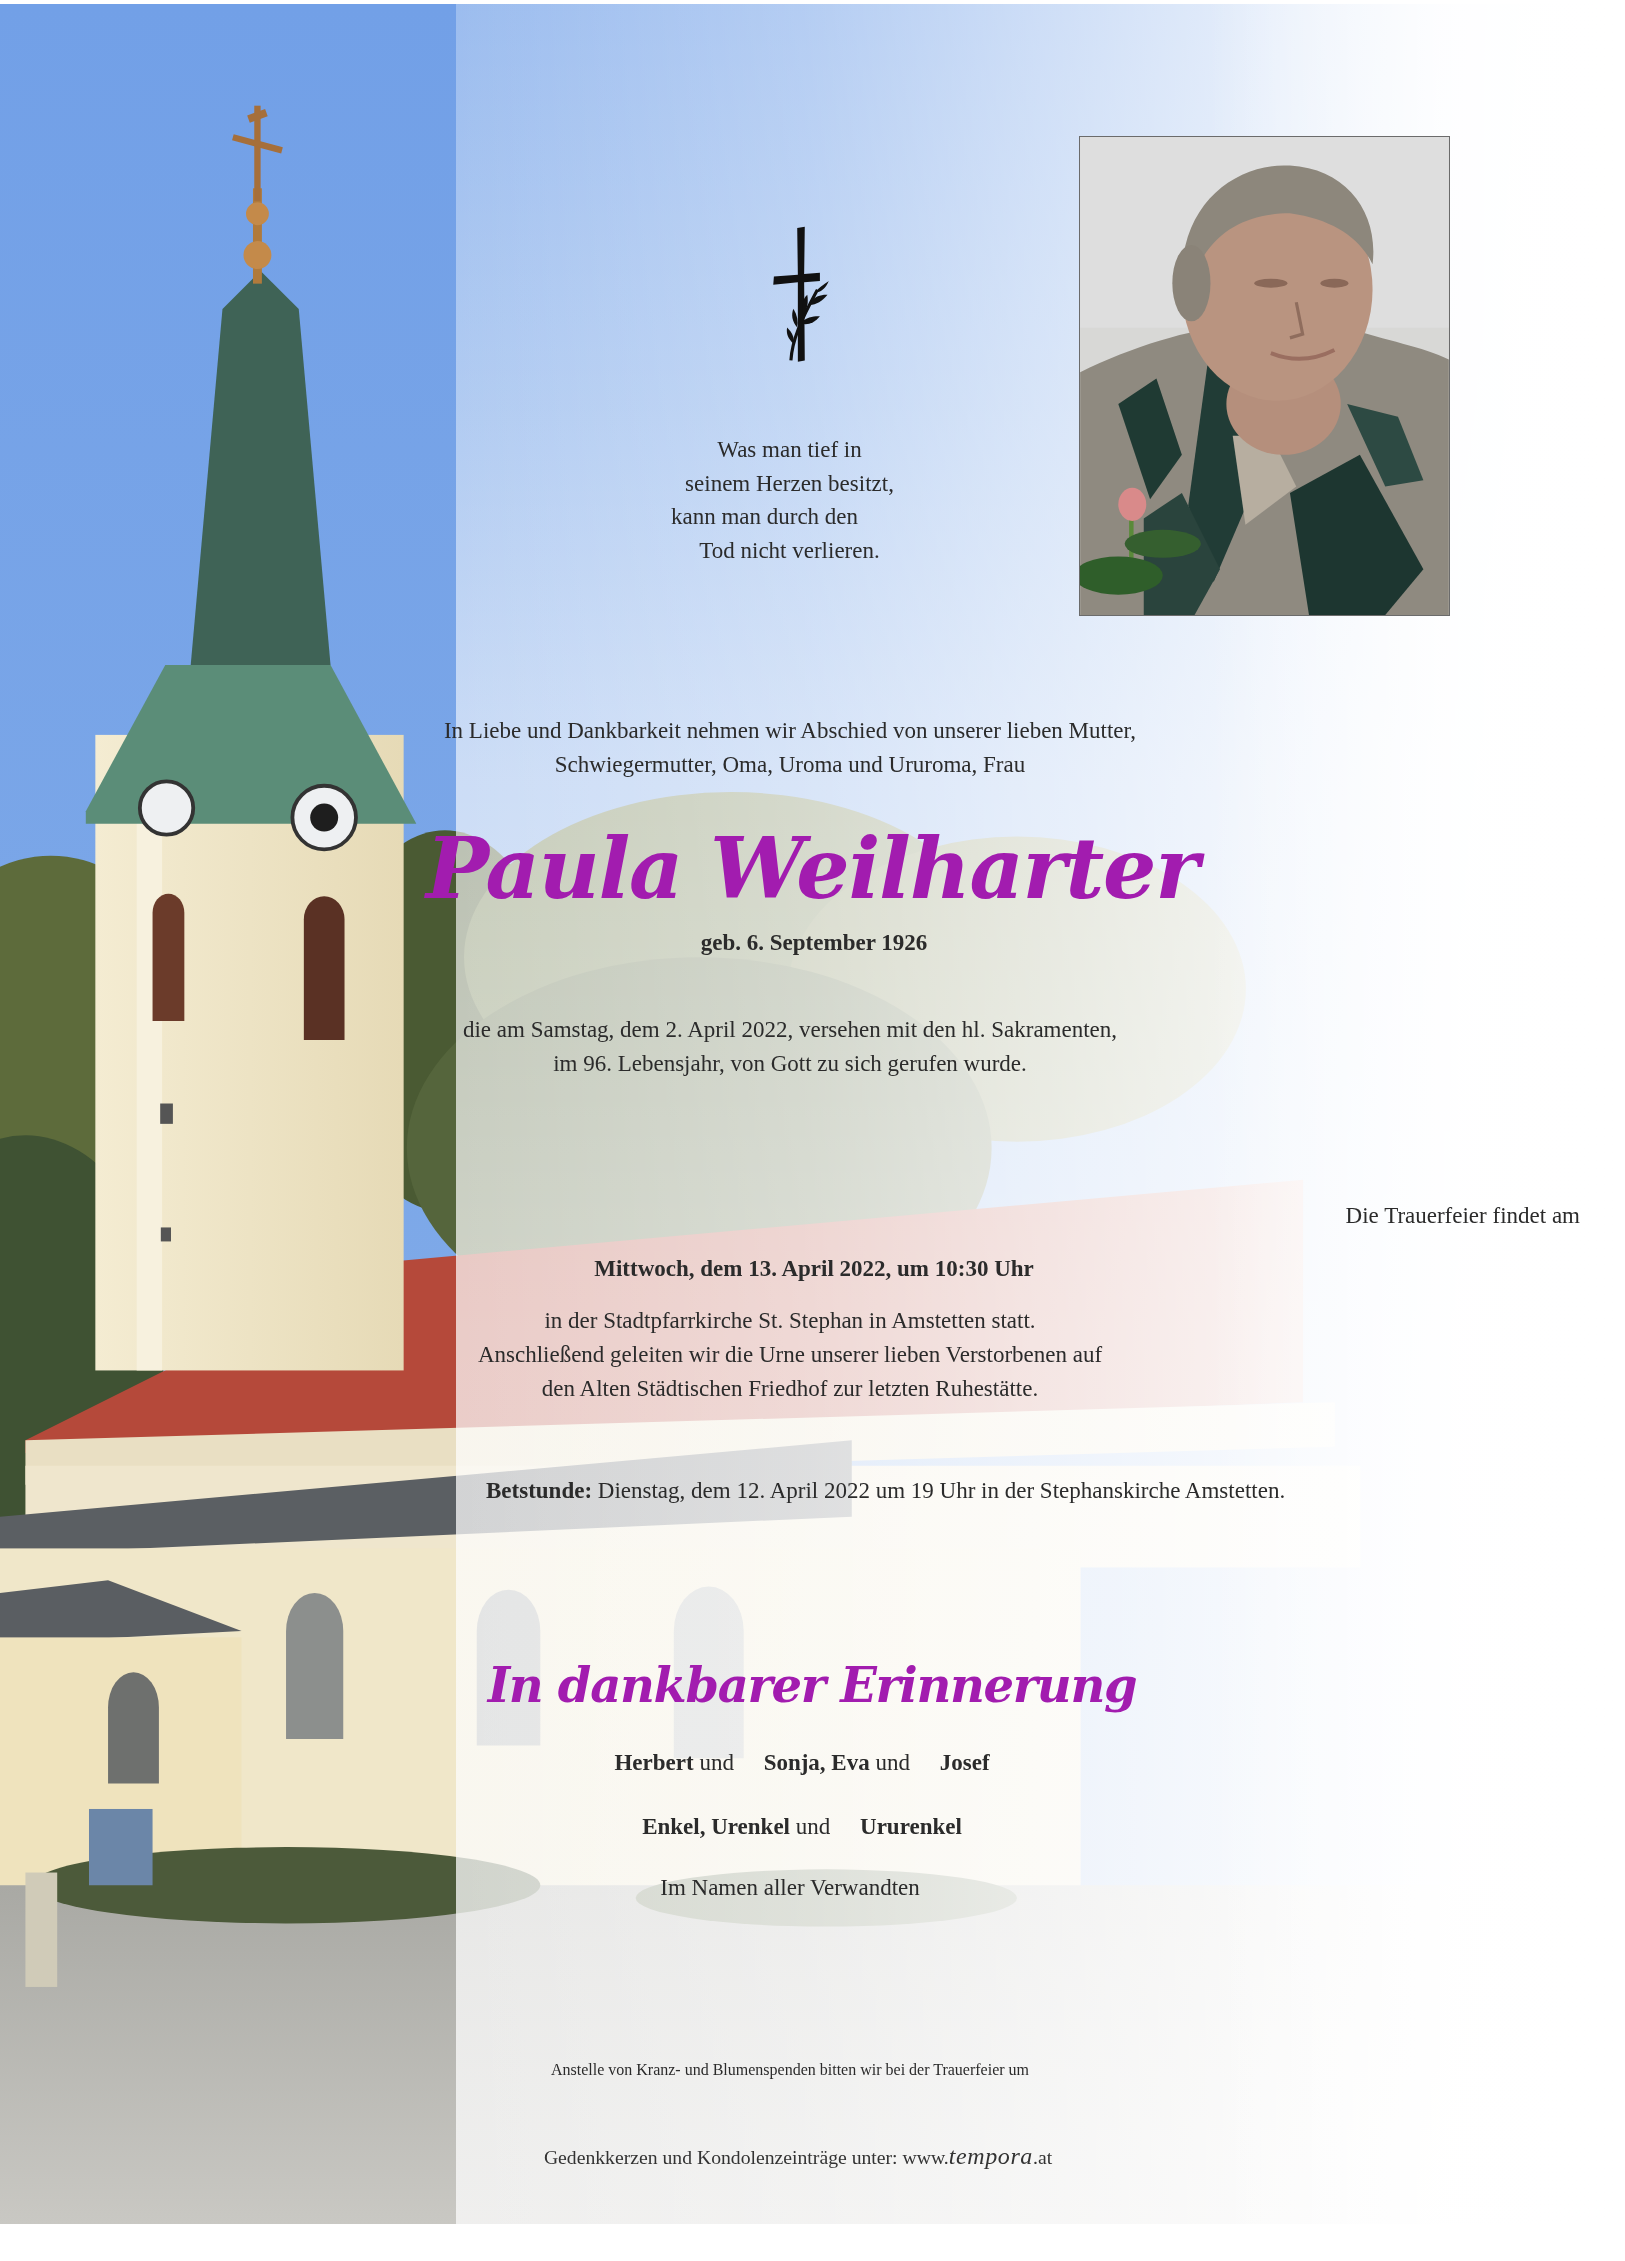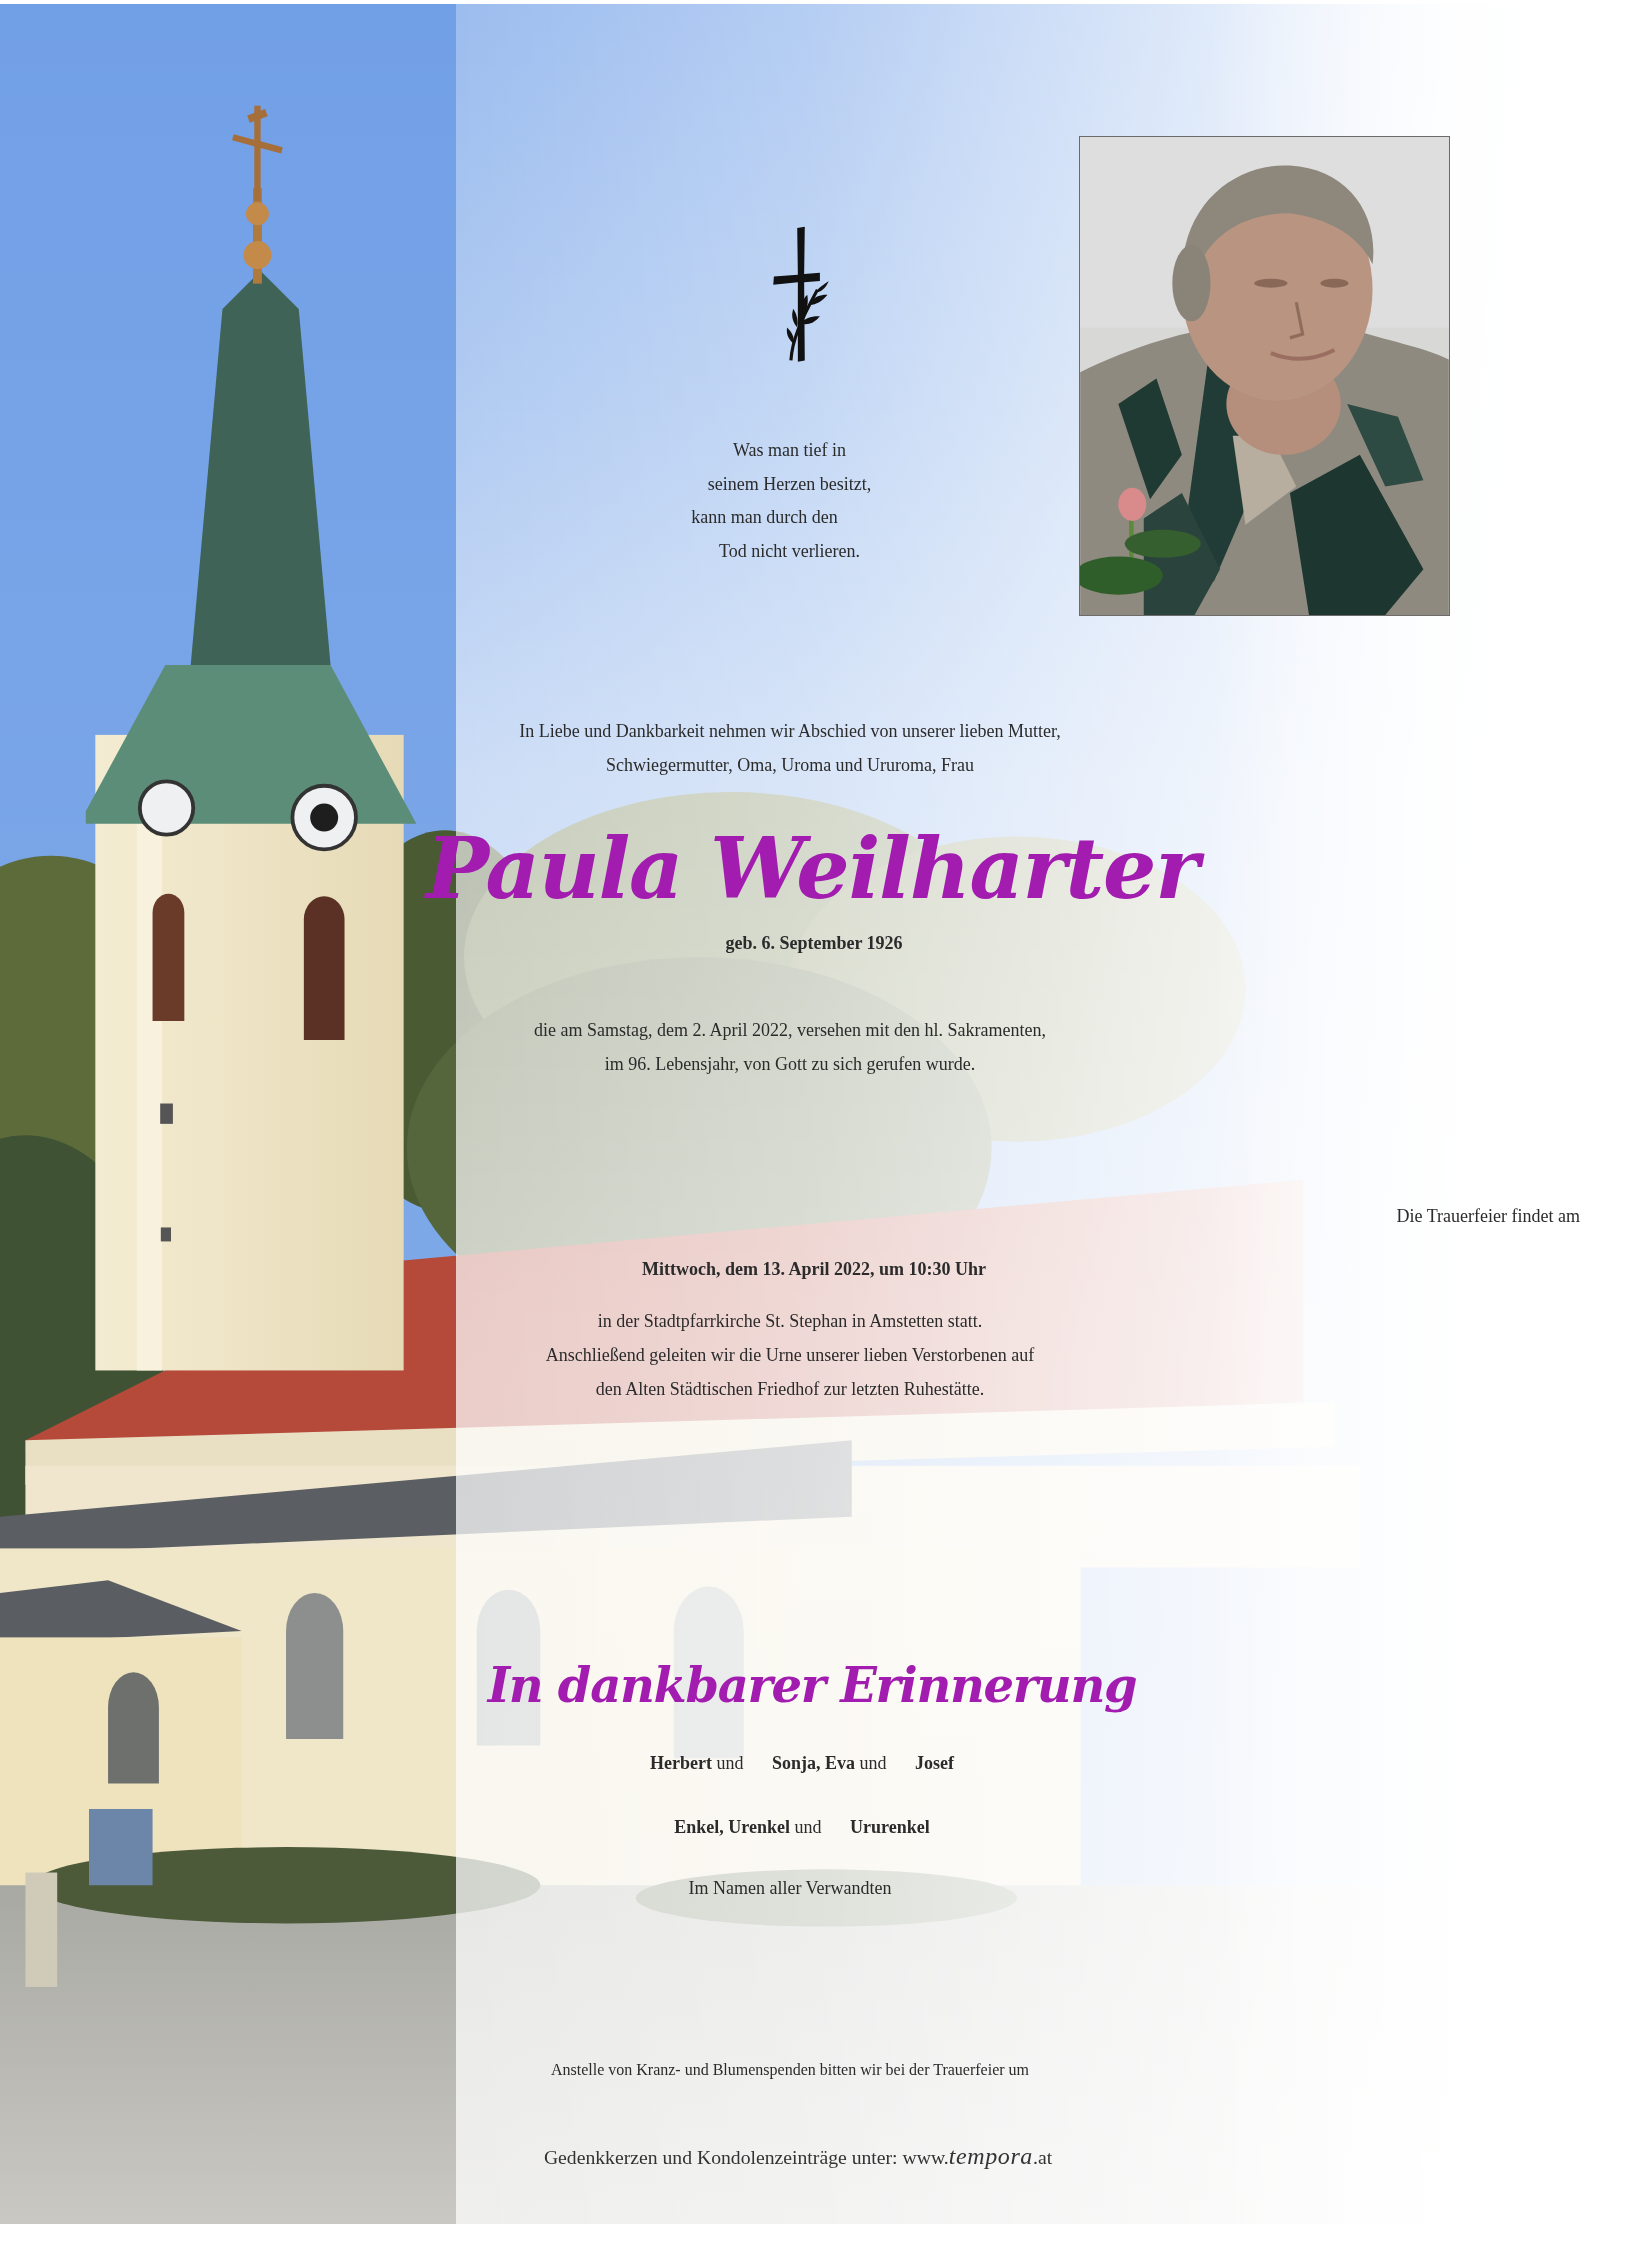--- a/index.html
+++ b/index.html
@@ -8,21 +8,21 @@
   .bg-photo { position:absolute; left:0; top:0; width:1626px; height:2220px; }
   .veil { position:absolute; left:456px; top:0; width:1169px; height:2220px;
     background:
       linear-gradient(to right, rgba(255,255,255,0.0) 0%, rgba(255,255,255,0.25) 30%, rgba(255,255,255,0.75) 70%, rgba(255,255,255,1) 100%),
       linear-gradient(to bottom, rgba(190,212,245,0.55) 0%, rgba(225,236,250,0.55) 18%, rgba(255,255,255,0.62) 35%, rgba(255,255,255,0.72) 60%, rgba(250,250,250,0.78) 100%);
   }
   .right-fade { position:absolute; left:1208px; top:0; width:418px; height:2220px;
     background:linear-gradient(to right, rgba(255,255,255,0) 0%, rgba(255,255,255,0.9) 60%, #fff 100%); }
   .line { position:absolute; left:456px; width:1169px; text-align:center; white-space:nowrap; }
   .c { left:0; width:1580px; }
-  .t41 { font-size:18px; line-height:34px; }
+  .t41 { font-size:23px; line-height:34px; }
   .b { font-weight:bold;padding-left:24px; }
   .script { font-family:"DejaVu Serif","Liberation Serif",serif; font-style:italic; font-weight:bold; color:#a21caf; letter-spacing:-1.3px;padding-left:22px; }
   .cross { position:absolute; left:772px; top:222px; width:58px; height:137px; }
   .portrait { position:absolute; left:1079px; top:132px; width:371px; height:480px; border:1.3px solid #6b6b6b; box-sizing:border-box; overflow:hidden; background:#d9d9d7; }
   .small { font-size:19.7px; line-height:25.4px; color:#333; }
   .brand { font-style:italic; font-size:24px; letter-spacing:0.6px; }
 </style>
 </head>
 <body>
 
@@ -152,20 +152,23 @@
 
   <div class="line c t41" style="top:1009px;">die am Samstag, dem 2. April 2022, versehen mit den hl. Sakramenten,</div>
   <div class="line c t41" style="top:1043px;">im 96. Lebensjahr, von Gott zu sich gerufen wurde.</div>
 
   <div class="line c t41" style="top:1195px;text-align:right;">Die Trauerfeier findet am</div>
   <div class="line c t41 b" style="top:1248px;">Mittwoch, dem 13. April 2022, um 10:30 Uhr</div>
   <div class="line c t41" style="top:1300px;">in der Stadtpfarrkirche St. Stephan in Amstetten statt.</div>
   <div class="line c t41" style="top:1334px;">Anschließend geleiten wir die Urne unserer lieben Verstorbenen auf</div>
   <div class="line c t41" style="top:1368px;">den Alten Städtischen Friedhof zur letzten Ruhestätte.</div>
 
+  <div class="line t41" style="left:462px;width:1144px;text-align:left;top:1470px;">
+    <span class="b">Betstunde:</span><span> Dienstag, dem 12. April 2022 um 19 Uhr in der Stephanskirche Amstetten.</span>
+  </div>
 
   <div class="line c script" style="top:1651px;font-size:48px;line-height:61px;">In dankbarer Erinnerung</div>
   <div class="line c t41" style="top:1742px;">
     <span class="b">Herbert</span><span> und </span><span class="b">Sonja, Eva</span><span> und </span><span class="b">Josef</span>
   </div>
   <div class="line c t41" style="top:1806px;">
     <span class="b">Enkel, Urenkel</span><span> und </span><span class="b">Ururenkel</span>
   </div>
   <div class="line c t41" style="top:1867px;">Im Namen aller Verwandten</div>
 

